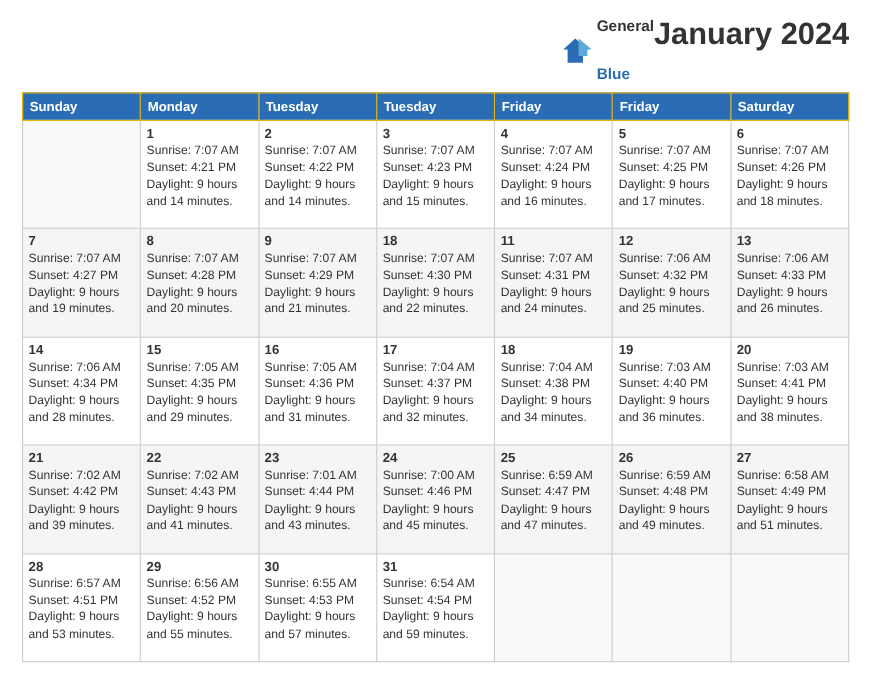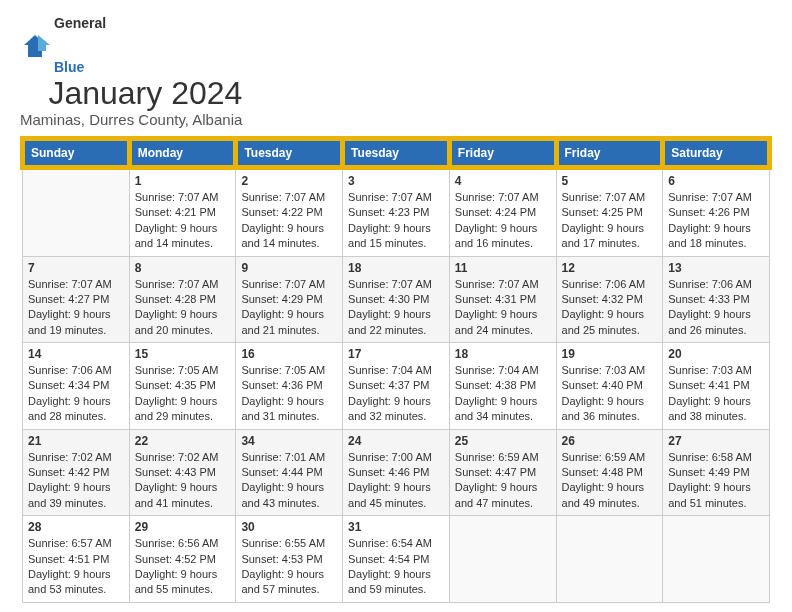--- a/index.html
+++ b/index.html
@@ -12,24 +12,23 @@
     }
     .page {
       width: 792px;
       height: 612px;
       padding: 16px 20px 10px 20px;
       display: flex;
       flex-direction: column;
     }
     .header {
       display: flex;
-      justify-content: space-between;
+      justify-content: flex-end;
       align-items: flex-start;
       margin-bottom: 8px;
-      flex-direction: column;
     }
     .logo {
       display: flex;
       align-items: center;
       gap: 4px;
     }
     .logo-text {
       display: flex;
       flex-direction: column;
       line-height: 1.1;
@@ -46,43 +45,43 @@
       margin-top: 29px;
     }
     .logo-icon {
       width: 30px;
       height: 30px;
     }
     .title-block {
       text-align: right;
     }
     .main-title {
-      font-size: 32px;
-      font-weight: normal;
+      font-size: 28px;
+      font-weight: bold;
       color: #333;
       line-height: 1.1;
     }
     .subtitle {
       font-size: 15px;
       color: #555;
     }
     .calendar {
       width: 100%;
       border-collapse: collapse;
       flex: 1;
       font-size: 10px;
     }
     .calendar thead th {
       background-color: #2a6db5;
       color: #fff;
       font-size: 12px;
       font-weight: bold;
       padding: 5px 6px;
       text-align: left;
-      border: 5px solid #eab308;
+      border: 1px solid #eab308;
     }
     .calendar tbody td {
       border: 1px solid #ccc;
       vertical-align: top;
       padding: 4px 5px;
       width: calc(100% / 7);
       height: 82px;
     }
     .calendar tbody td.empty {
       background: #f9f9f9;
@@ -119,21 +118,20 @@
         <polygon points="15,4 26,14 22,14 22,26 8,26 8,14 4,14" fill="#2a6db5"></polygon>
         <polygon points="18,4 30,14 26,14 26,20 18,20 18,4" fill="#5baad8"></polygon>
       </svg>
       <div class="logo-text">
         <span class="logo-general">General</span>
         <span class="logo-blue">Blue</span>
       </div>
     </div>
     <div class="title-block">
       <div class="main-title">January 2024</div>
-      <div class="subtitle">Maminas, Durres County, Albania</div>
     </div>
   </div>
 
   <table class="calendar">
     <thead>
       <tr>
         <th>Sunday</th>
         <th>Monday</th>
         <th>Tuesday</th>
         <th>Tuesday</th>
@@ -233,21 +231,21 @@
         <tr>
           <td>
             <span class="day-number">21</span>
             <div class="day-detail">Sunrise: 7:02 AM<br>Sunset: 4:42 PM<br>Daylight: 9 hours and 39 minutes.</div>
           </td>
           <td>
             <span class="day-number">22</span>
             <div class="day-detail">Sunrise: 7:02 AM<br>Sunset: 4:43 PM<br>Daylight: 9 hours and 41 minutes.</div>
           </td>
           <td>
-            <span class="day-number">34</span>
+            <span class="day-number">23</span>
             <div class="day-detail">Sunrise: 7:01 AM<br>Sunset: 4:44 PM<br>Daylight: 9 hours and 43 minutes.</div>
           </td>
           <td>
             <span class="day-number">24</span>
             <div class="day-detail">Sunrise: 7:00 AM<br>Sunset: 4:46 PM<br>Daylight: 9 hours and 45 minutes.</div>
           </td>
           <td>
             <span class="day-number">25</span>
             <div class="day-detail">Sunrise: 6:59 AM<br>Sunset: 4:47 PM<br>Daylight: 9 hours and 47 minutes.</div>
           </td>

